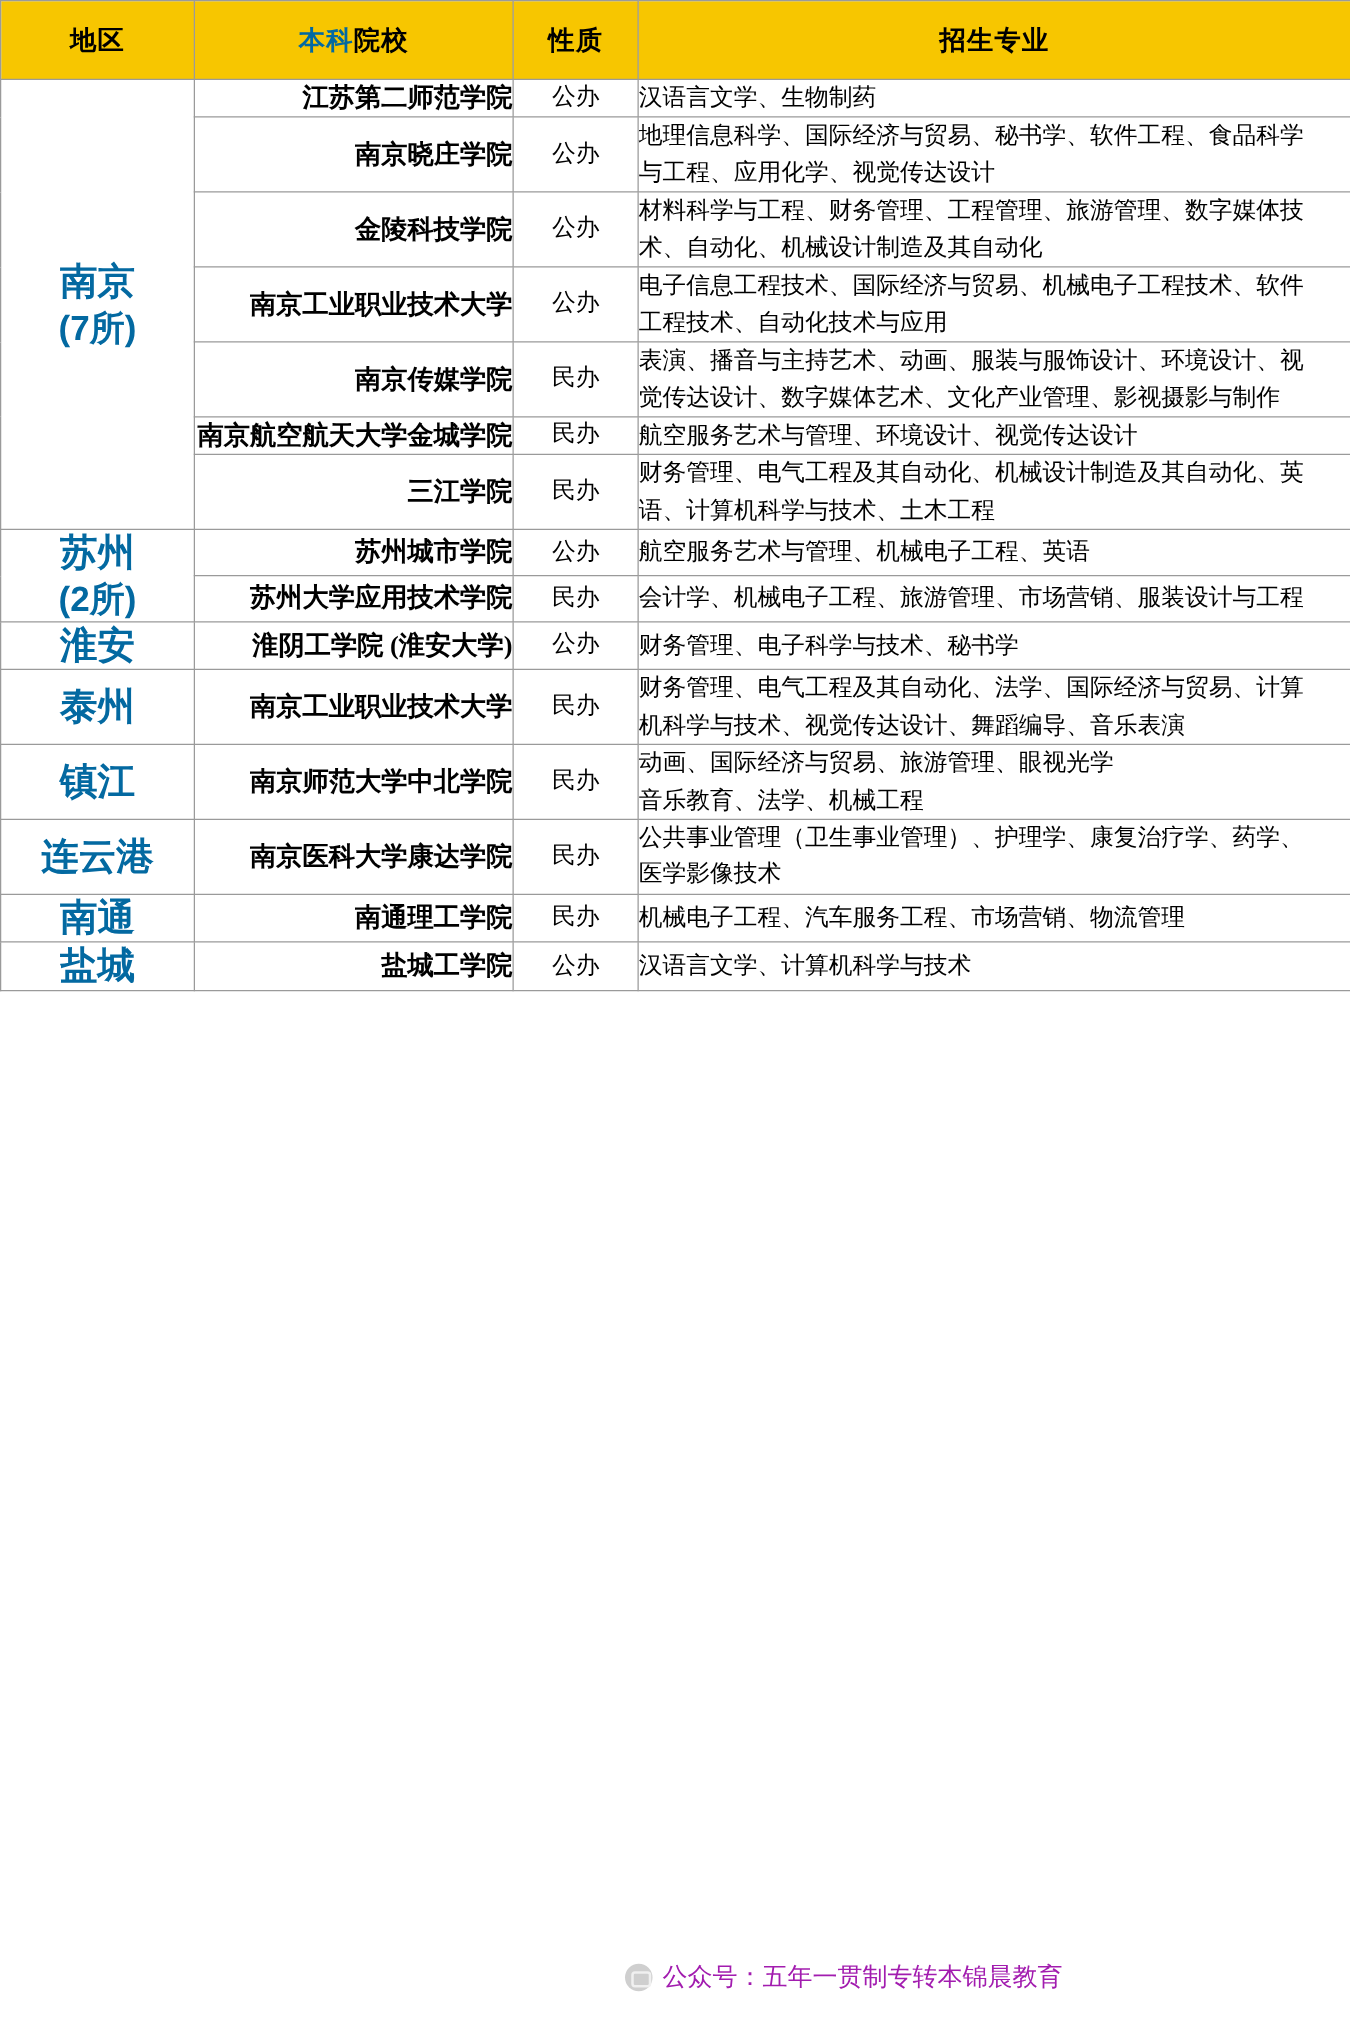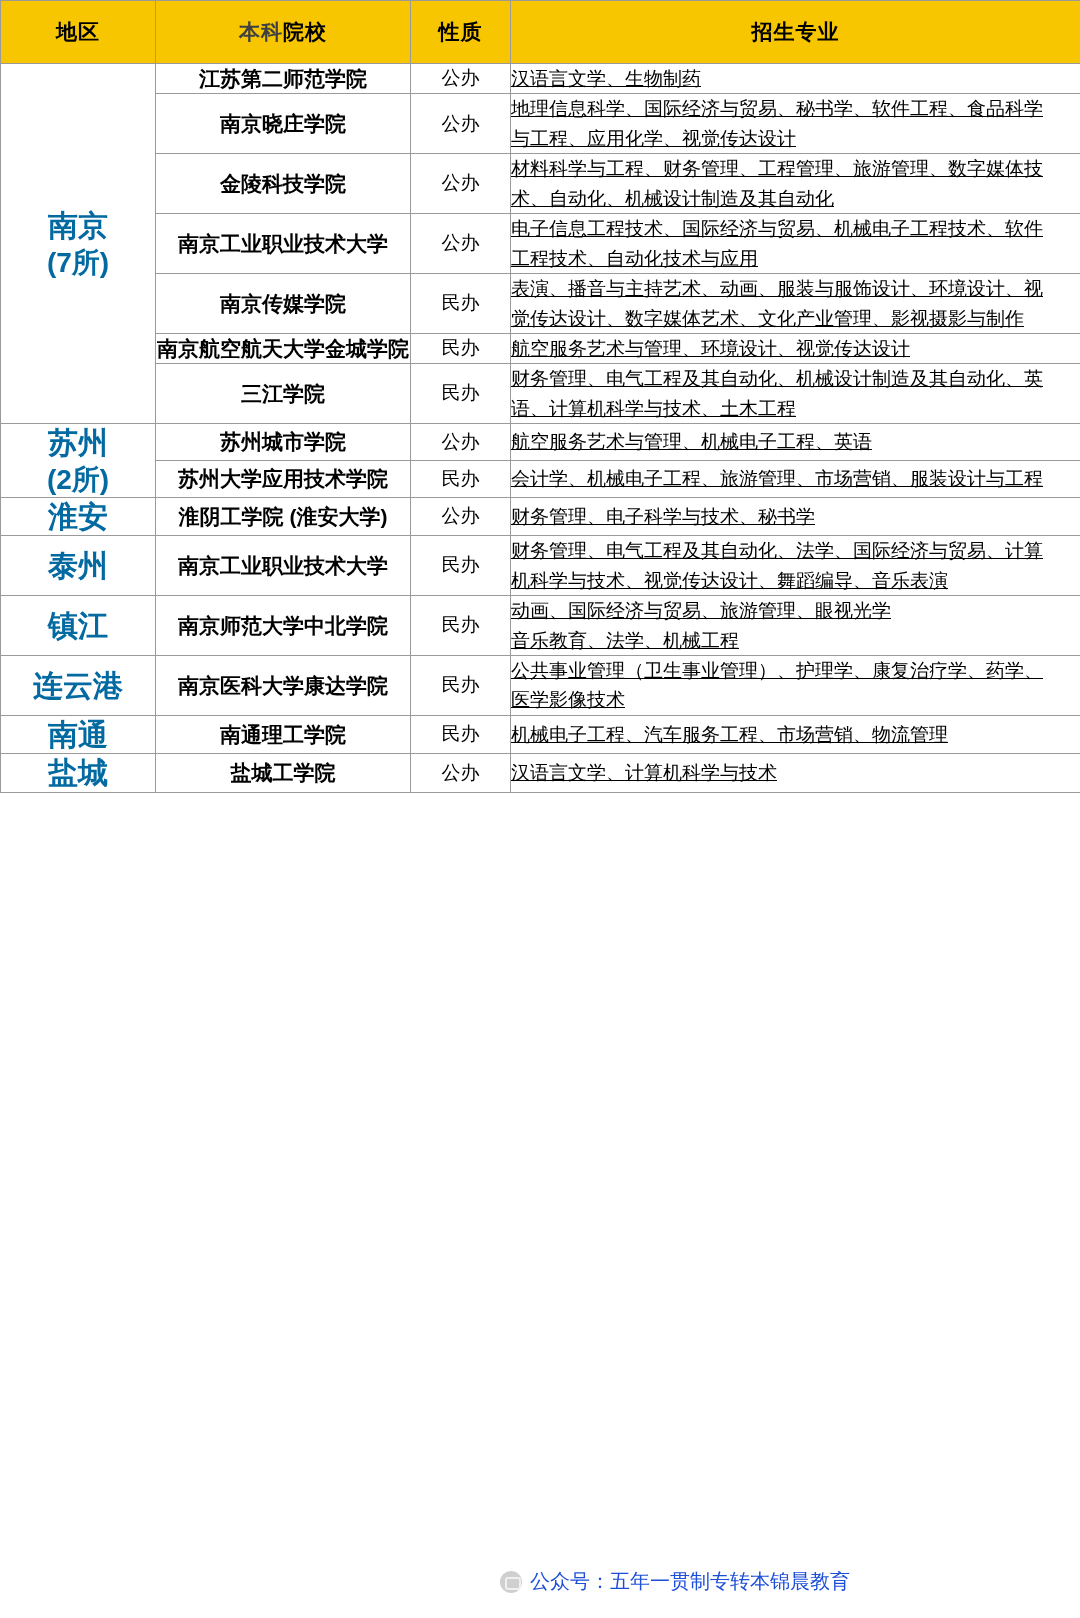--- a/index.html
+++ b/index.html
@@ -32,61 +32,61 @@
 
   thead th {
     background: #f7c600;
     height: 62px;
     font-size: 21px;
     font-weight: bold;
     text-align: center;
     letter-spacing: 1px;
     margin-top: 40px;
   }
-  thead th .red { color: #404040; text-align: right; }
+  thead th .red { color: #0369a1; text-align: right; }
 
   td.region {
     text-align: center;
     color: #0369a1;
     font-weight: bold;
     font-size: 30px;
     line-height: 1.25;
   }
   td.region .sub { display: block; font-size: 28px; }
 
   td.school {
-    text-align: center;
+    text-align: right;
     font-weight: bold;
     font-size: 21px;
     line-height: 1.3;
     padding: 6px 8px;
+    font-family: Liberation Serif, serif;
   }
   td.nature {
     text-align: center;
     font-size: 19px;
     line-height: 1.3;
   }
   td.major {
     font-size: 19px;
     line-height: 1.55;
     padding: 8px 12px 8px 12px;
     text-align: left;
-    text-decoration: underline;
   }
   td.major .line { display: block; }
 
   
   .watermark {
     position: absolute;
     left: 500px;
     top: 1568px;
     display: flex;
     align-items: center;
     gap: 8px;
-    color: #1d4ed8;
+    color: #a21caf;
     font-size: 20px;
     pointer-events: none;
     white-space: nowrap;
   }
   .watermark .wm-logo {
     width: 22px;
     height: 22px;
     border-radius: 50%;
     background: #cfcfcf;
     display: inline-block;

